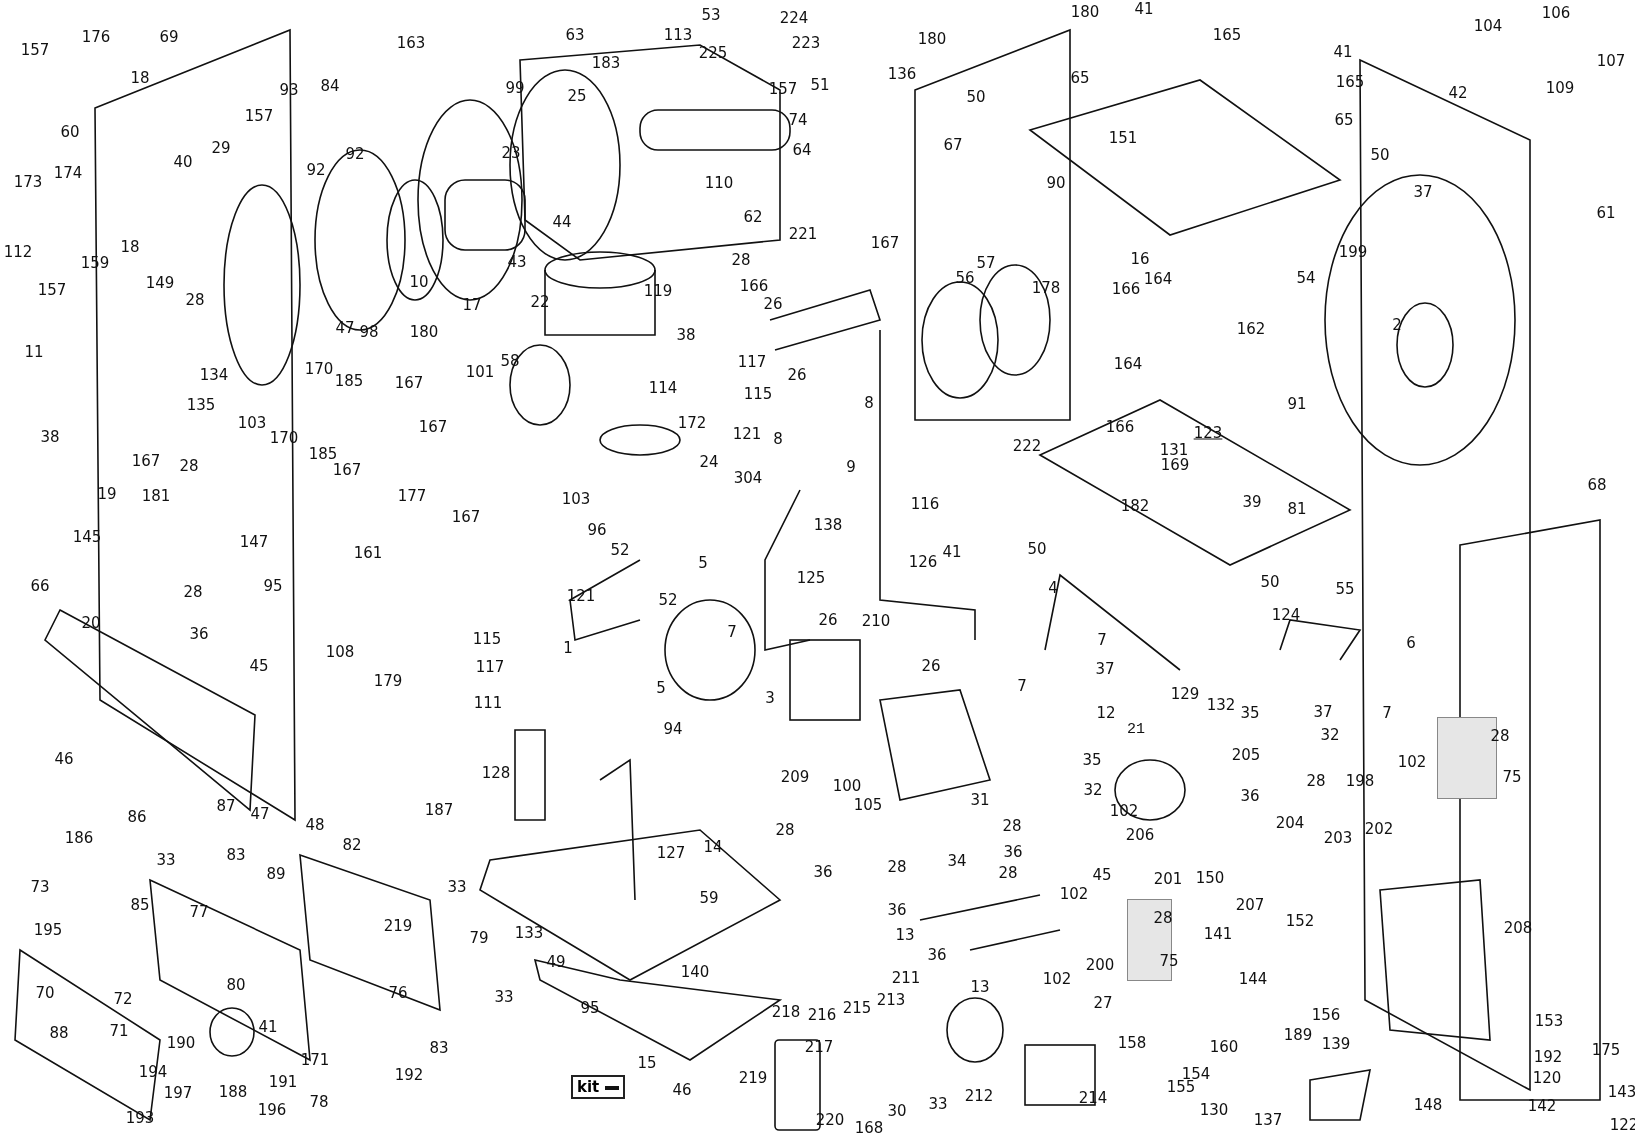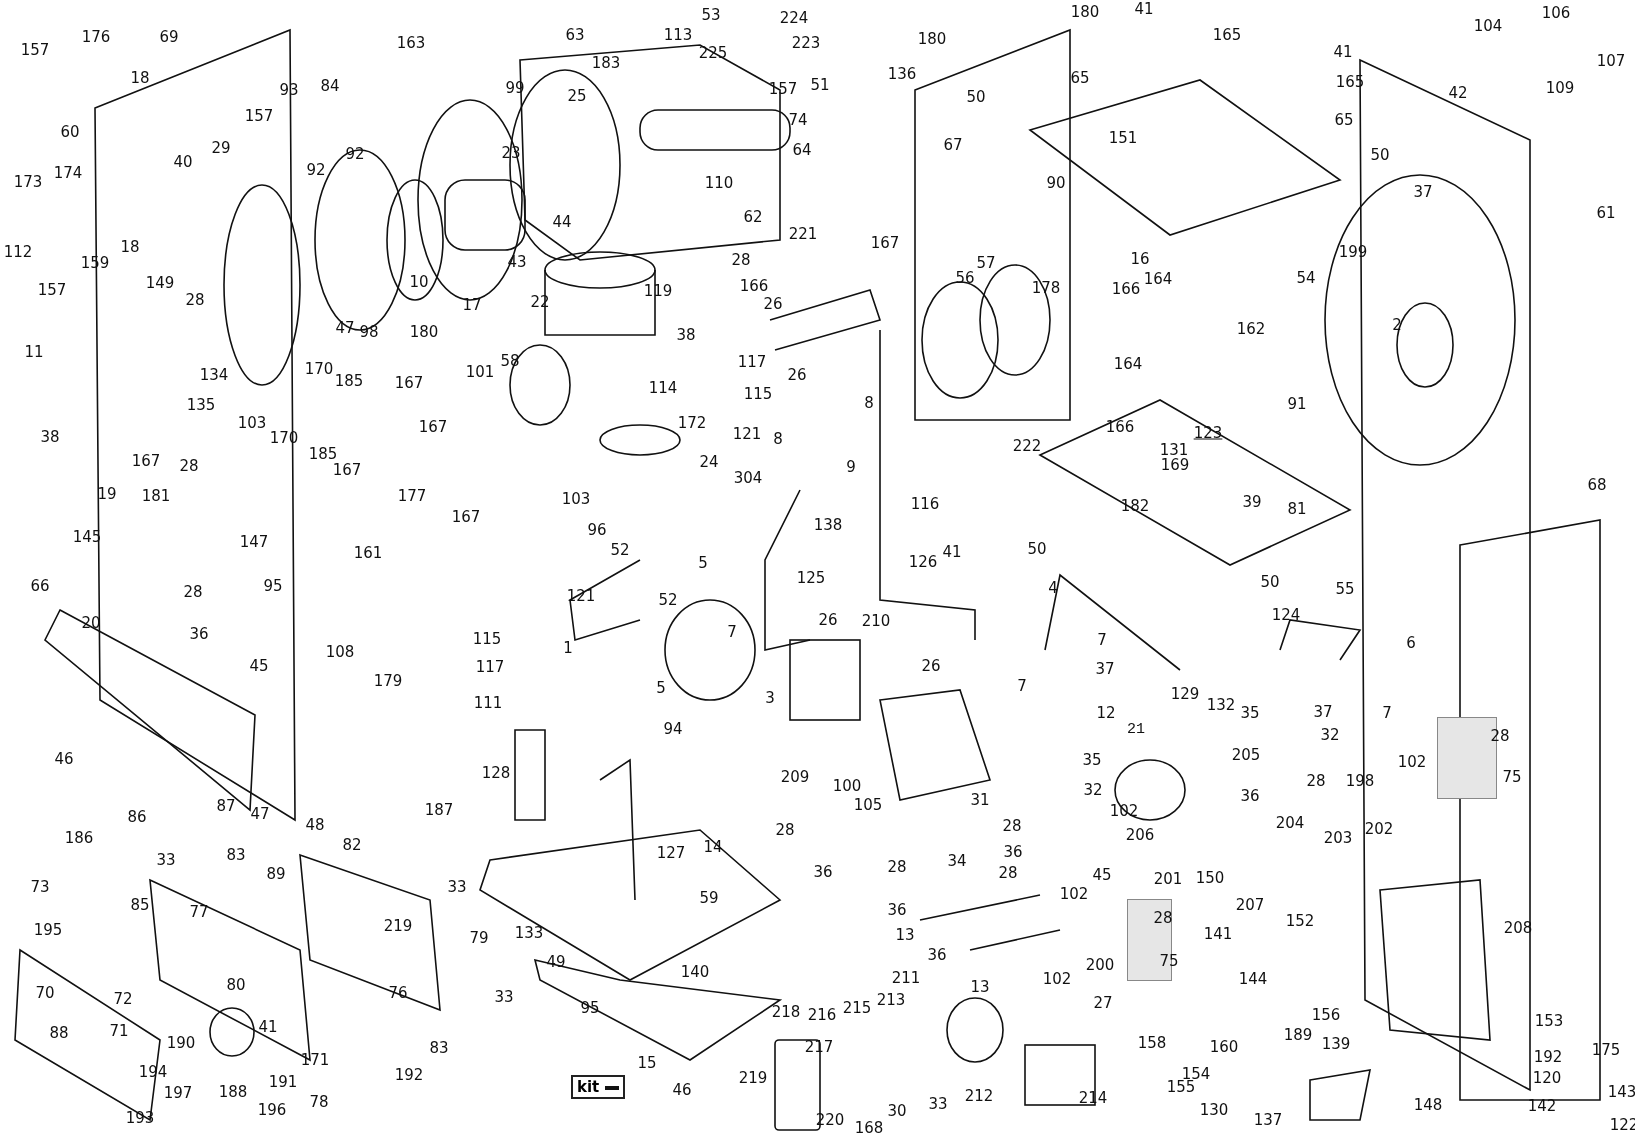--- a/index.html
+++ b/index.html
@@ -307,21 +307,21 @@
       <span class="lbl" style="left: 1548px; top: 1057px;">192</span>
       <span class="lbl" style="left: 1547px; top: 1078px;">120</span>
       <span class="lbl" style="left: 1622px; top: 1092px;">143</span>
       <span class="lbl" style="left: 1542px; top: 1106px;">142</span>
       <span class="lbl" style="left: 1624px; top: 1125px;">122</span>
       <span class="lbl" style="left: 1336px; top: 1044px;">139</span>
       <span class="lbl" style="left: 1428px; top: 1105px;">148</span>
       <span class="lbl" style="left: 1268px; top: 1120px;">137</span>
       <span class="lbl" style="left: 1214px; top: 1110px;">130</span>
       <span class="lbl" style="left: 1103px; top: 1003px;">27</span>
-      <span class="lbl" style="left: 1132px; top: 1043px; margin-left: 20px;">158</span>
+      <span class="lbl" style="left: 1132px; top: 1043px;">158</span>
       <span class="lbl" style="left: 1196px; top: 1074px;">154</span>
       <span class="lbl" style="left: 1181px; top: 1087px;">155</span>
       <span class="lbl" style="left: 906px; top: 978px;">211</span>
       <span class="lbl" style="left: 857px; top: 1008px;">215</span>
       <span class="lbl" style="left: 891px; top: 1000px;">213</span>
       <span class="lbl" style="left: 822px; top: 1015px;">216</span>
       <span class="lbl" style="left: 819px; top: 1047px;">217</span>
       <span class="lbl" style="left: 786px; top: 1012px;">218</span>
       <span class="lbl" style="left: 979px; top: 1096px;">212</span>
       <span class="lbl" style="left: 1093px; top: 1098px;">214</span>

